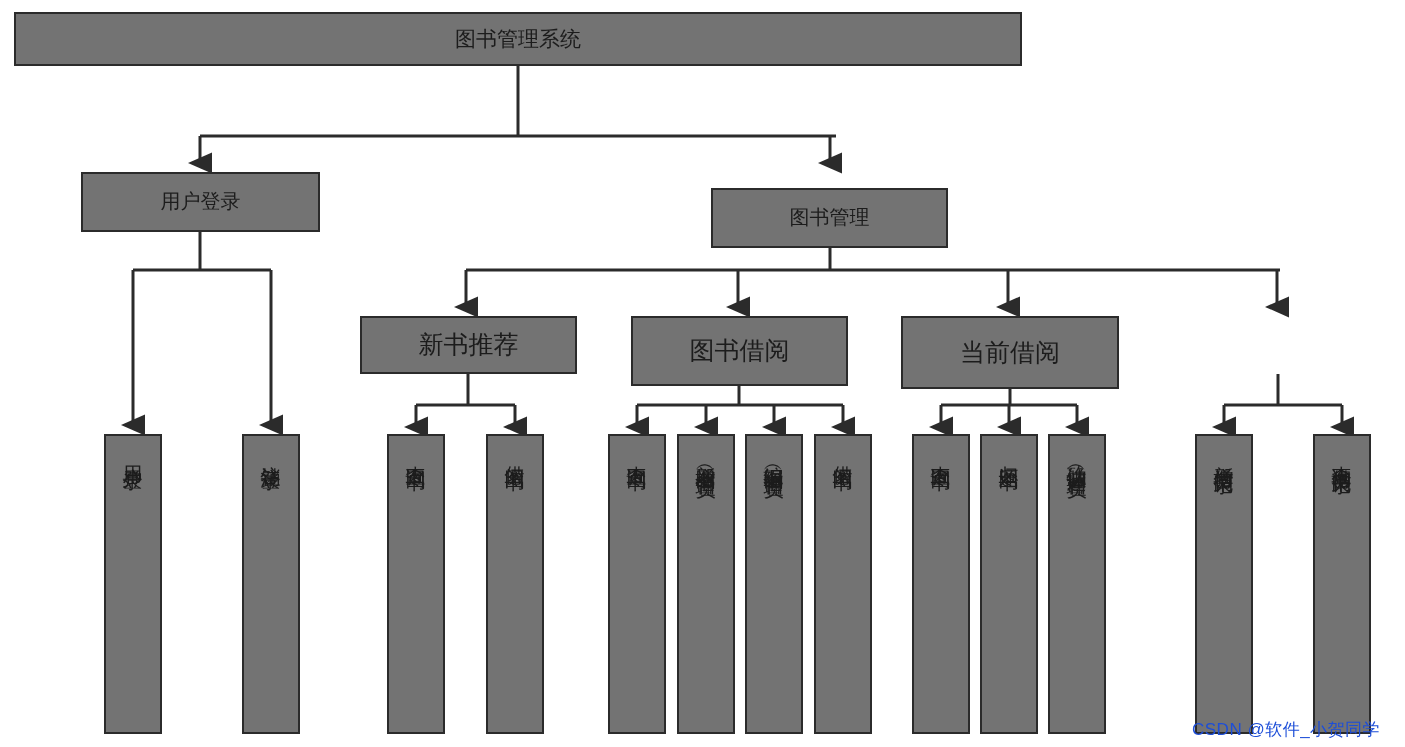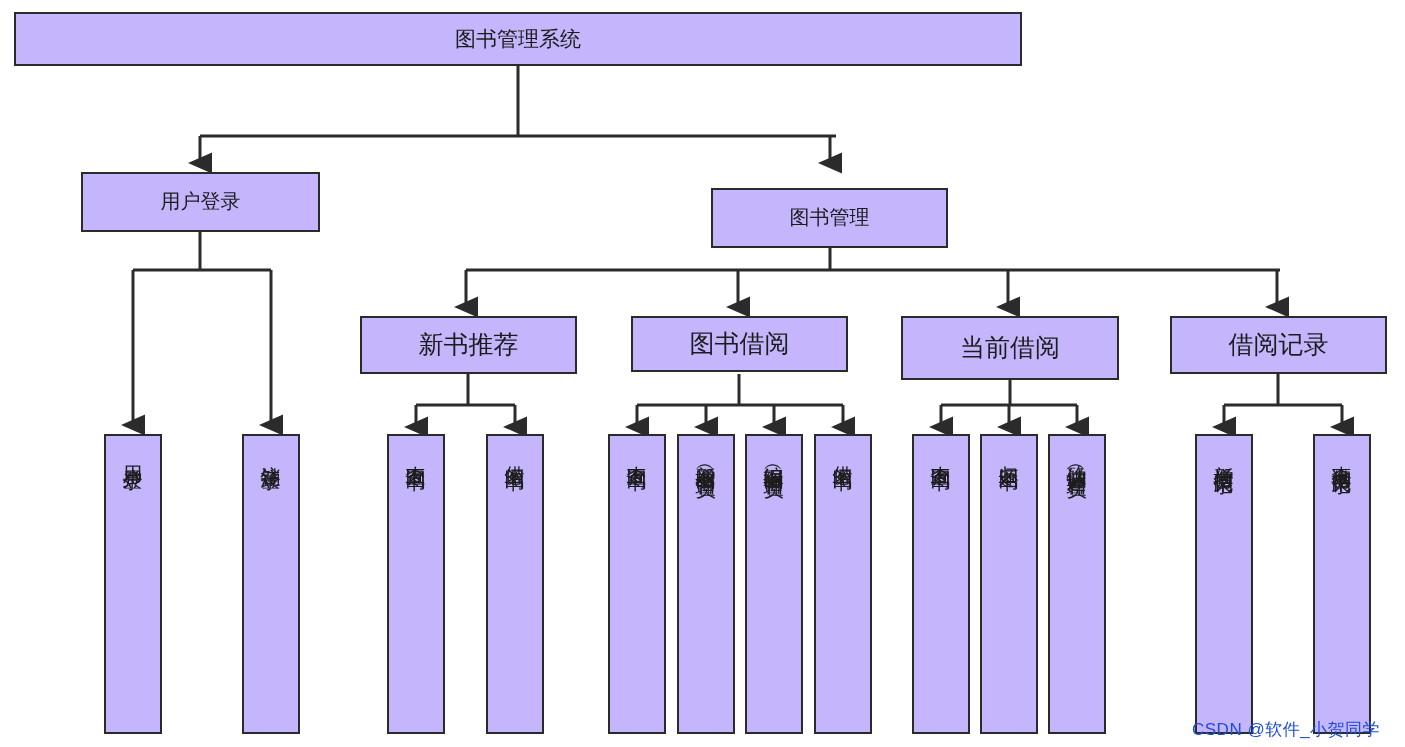--- a/index.html
+++ b/index.html
@@ -22,21 +22,21 @@
     position: absolute;
     left: 0;
     top: 0;
     width: 1405px;
     height: 747px;
     pointer-events: none;
   }
   .node {
     position: absolute;
     box-sizing: border-box;
-    background: #c4b5fd;
+    background: #737373;
     border: 2px solid #2b2b2b;
     display: flex;
     align-items: center;
     justify-content: center;
     color: #1c1c1c;
     z-index: 2;
   }
   .node .label {
     display: block;
     text-align: center;
@@ -147,28 +147,25 @@
   <div class="node node-l1" style="left:81px; top:172px; width:239px; height:60px;">
     <span class="label">用户登录</span>
   </div>
   <div class="node node-l1" style="left:711px; top:188px; width:237px; height:60px;">
     <span class="label">图书管理</span>
   </div>
 
   <div class="node node-l2" style="left:360px; top:316px; width:217px; height:58px;">
     <span class="label">新书推荐</span>
   </div>
-  <div class="node node-l2" style="left:631px; top:316px; width:217px; height:56px;">
+  <div class="node node-l2" style="left:631px; top:316px; width:217px; height:70px;">
     <span class="label">图书借阅</span>
   </div>
-  <div class="node node-l2" style="left:901px; top:316px; width:218px; height:64px;">
+  <div class="node node-l2" style="left:901px; top:316px; width:218px; height:73px;">
     <span class="label">当前借阅</span>
-  </div>
-  <div class="node node-l2" style="left:1170px; top:316px; width:217px; height:58px;">
-    <span class="label">借阅记录</span>
   </div>
 
   <div class="node node-leaf" style="left:104px; top:434px; width:58px; height:300px;">
     <span class="label">用户登录</span>
   </div>
   <div class="node node-leaf" style="left:242px; top:434px; width:58px; height:300px;">
     <span class="label">注销登录</span>
   </div>
   <div class="node node-leaf" style="left:387px; top:434px; width:58px; height:300px;">
     <span class="label">查询图书</span>

